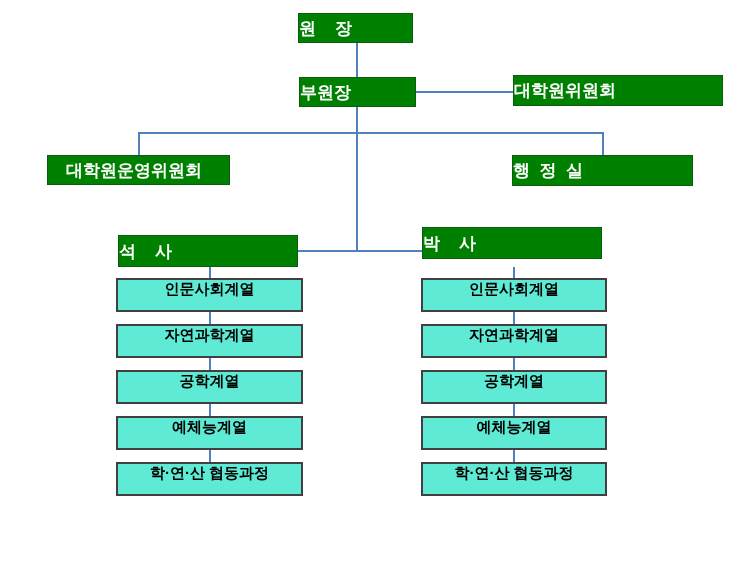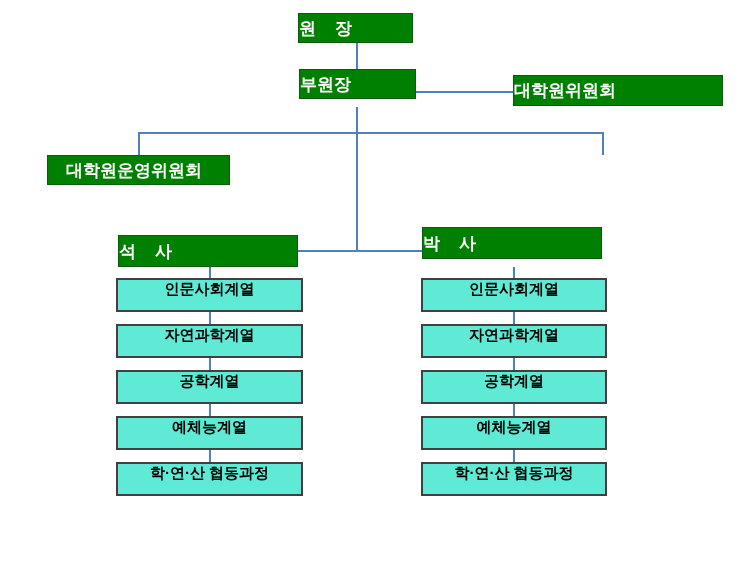--- a/index.html
+++ b/index.html
@@ -71,32 +71,35 @@
   <div class="line" style="left:513px; top:267px; width:1.5px; height:11px;"></div>
   <div class="line" style="left:513px; top:312px; width:1.5px; height:12px;"></div>
   <div class="line" style="left:513px; top:358px; width:1.5px; height:12px;"></div>
   <div class="line" style="left:513px; top:404px; width:1.5px; height:12px;"></div>
   <div class="line" style="left:513px; top:450px; width:1.5px; height:12px;"></div>
 
   <div class="gbox" style="left:298px; top:13px;  width:115px; height:30px;">
     <span>원    장</span>
   </div>
 
-  <div class="gbox" style="left:299px; top:69px;  width:117px; height:30px;">
+  <div class="gbox" style="left:299px; top:77px;  width:117px; height:30px;">
     <span>부원장</span>
   </div>
 
   <div class="gbox" style="left:513px; top:75px;  width:210px; height:31px;">
     <span>대학원위원회</span>
   </div>
 
   <div class="gbox" style="left:47px;  top:155px; width:183px; height:30px;padding-left:18px;">
     <span>대학원운영위원회</span>
   </div>
 
+  <div class="gbox" style="left:512px; top:155px; width:181px; height:31px;">
+    <span>행  정  실</span>
+  </div>
 
   <div class="gbox" style="left:118px; top:235px; width:180px; height:32px;">
     <span>석    사</span>
   </div>
 
   <div class="gbox" style="left:422px; top:227px; width:180px; height:32px;">
     <span>박    사</span>
   </div>
 
   <div class="wbox" style="left:116px; top:278px; width:187px; height:34px;">

